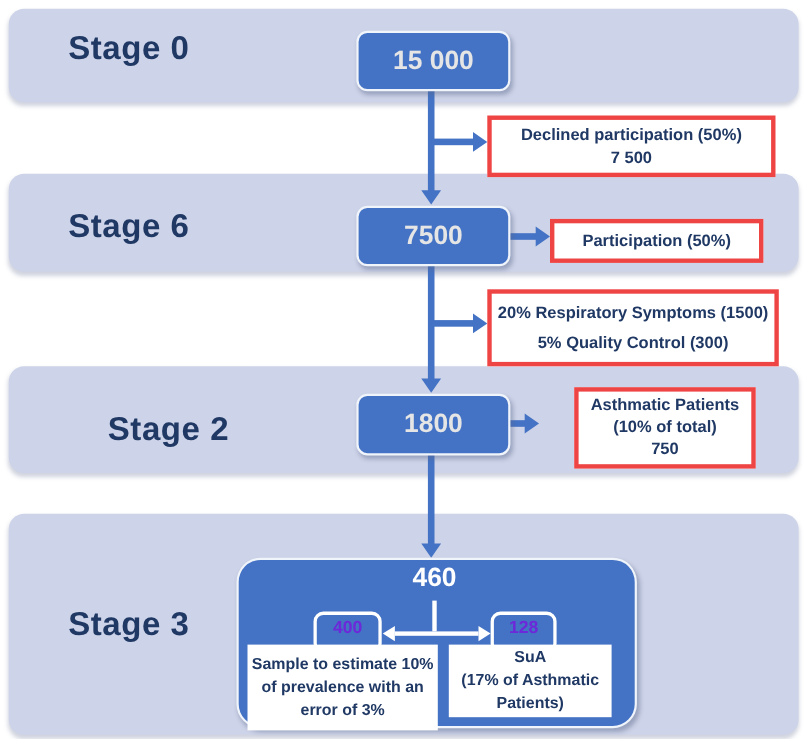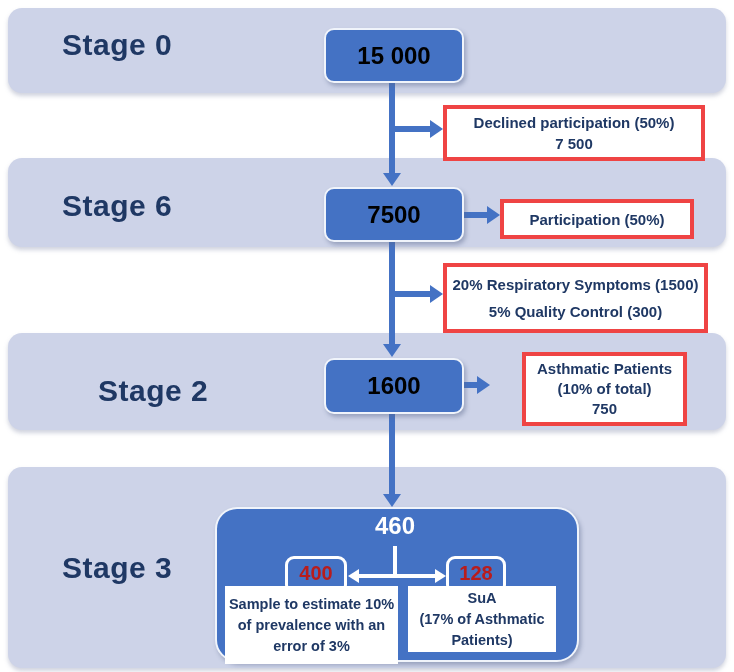--- a/index.html
+++ b/index.html
@@ -17,21 +17,21 @@
   .stage-label {
     position:absolute; left:62px;
     font-size:30px; font-weight:bold; color:#1f3864;
     letter-spacing:0.5px;
   }
   .bluebox {
     position:absolute; background:#4472c4;
     border:2px solid rgba(255,255,255,0.92); border-radius:10px;
     box-shadow:2px 3px 4px rgba(90,105,140,0.45);
     display:flex; align-items:center; justify-content:center;
-    color:#000000; font-weight:bold; font-size:24px;
+    color:#e5e5e5; font-weight:bold; font-size:24px;
   }
   .whitebox {
     position:absolute; background:#ffffff; border:4px solid #ef4444;
     display:flex; flex-direction:column; align-items:center; justify-content:center;
     color:#1f3864; font-weight:bold; font-size:15px; text-align:center;
   }
   .vline { position:absolute; width:6px; background:#4472c4; }
   .hline { position:absolute; height:6px; background:#4472c4; }
   .head-down { position:absolute; width:0; height:0;
     border-left:9px solid transparent; border-right:9px solid transparent;
@@ -43,21 +43,21 @@
   .whline { position:absolute; height:4px; background:#ffffff; }
   .whead-left { position:absolute; width:0; height:0;
     border-top:7px solid transparent; border-bottom:7px solid transparent;
     border-right:11px solid #ffffff; }
   .whead-right { position:absolute; width:0; height:0;
     border-top:7px solid transparent; border-bottom:7px solid transparent;
     border-left:11px solid #ffffff; }
   .bracketbox {
     position:absolute; border:3px solid #ffffff; border-radius:9px;
     display:flex; align-items:flex-start; justify-content:center;
-    color:#b91c1c; font-weight:bold; font-size:20px; z-index:1;
+    color:#6d28d9; font-weight:bold; font-size:16px; z-index:1;
     padding-top:3px; box-sizing:border-box;
   }
   .descbox {
     position:absolute; background:#ffffff; z-index:2;
     display:flex; flex-direction:column; align-items:center; justify-content:center;
     color:#1f3864; font-weight:bold; font-size:14.5px; text-align:center;
     line-height:21px;
   }
   .total-label {
     position:absolute; text-align:center;
@@ -116,21 +116,21 @@
 
   <div class="bluebox" style="left:324px; top:28px; width:136px; height:51px;">
     <span>15 000</span>
   </div>
 
   <div class="bluebox" style="left:324px; top:187px; width:136px; height:51px;">
     <span>7500</span>
   </div>
 
   <div class="bluebox" style="left:324px; top:358px; width:136px; height:52px;">
-    <span>1600</span>
+    <span>1800</span>
   </div>
 
   <div class="whitebox" style="left:443px; top:105px; width:254px; height:48px; line-height:21px;">
     <div>Declined participation (50%)</div>
     <div>7 500</div>
   </div>
 
   <div class="whitebox" style="left:500px; top:199px; width:186px; height:32px;">
     <div>Participation (50%)</div>
   </div>

